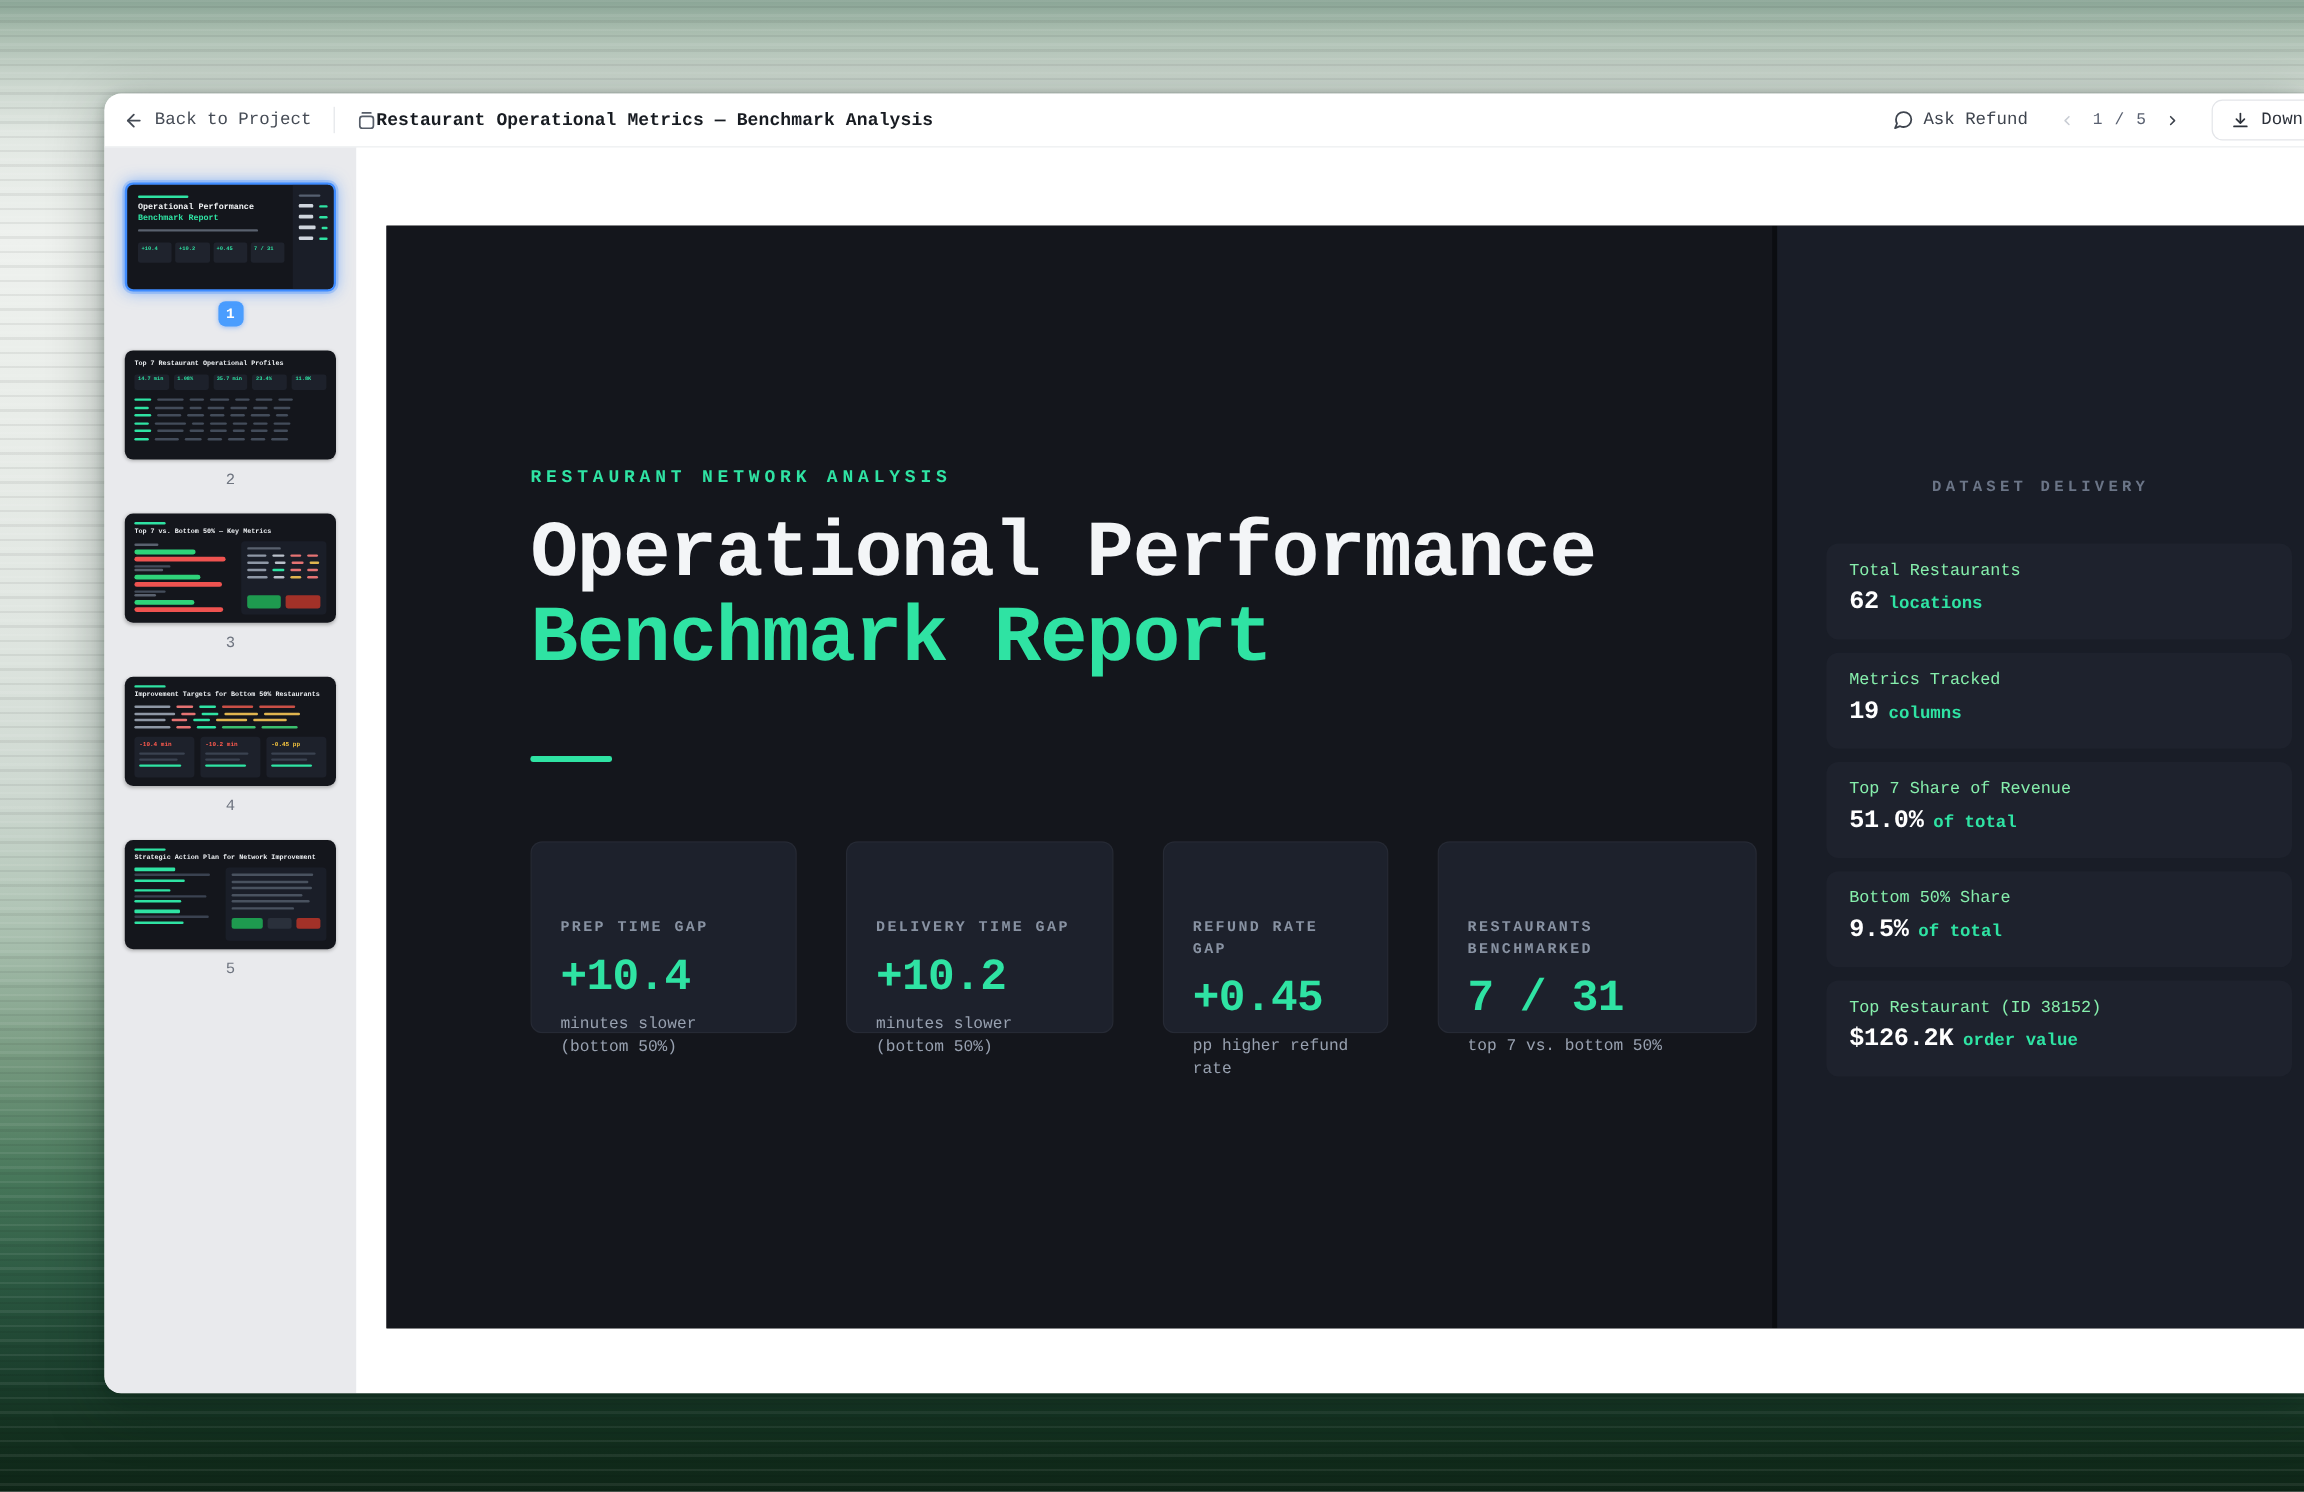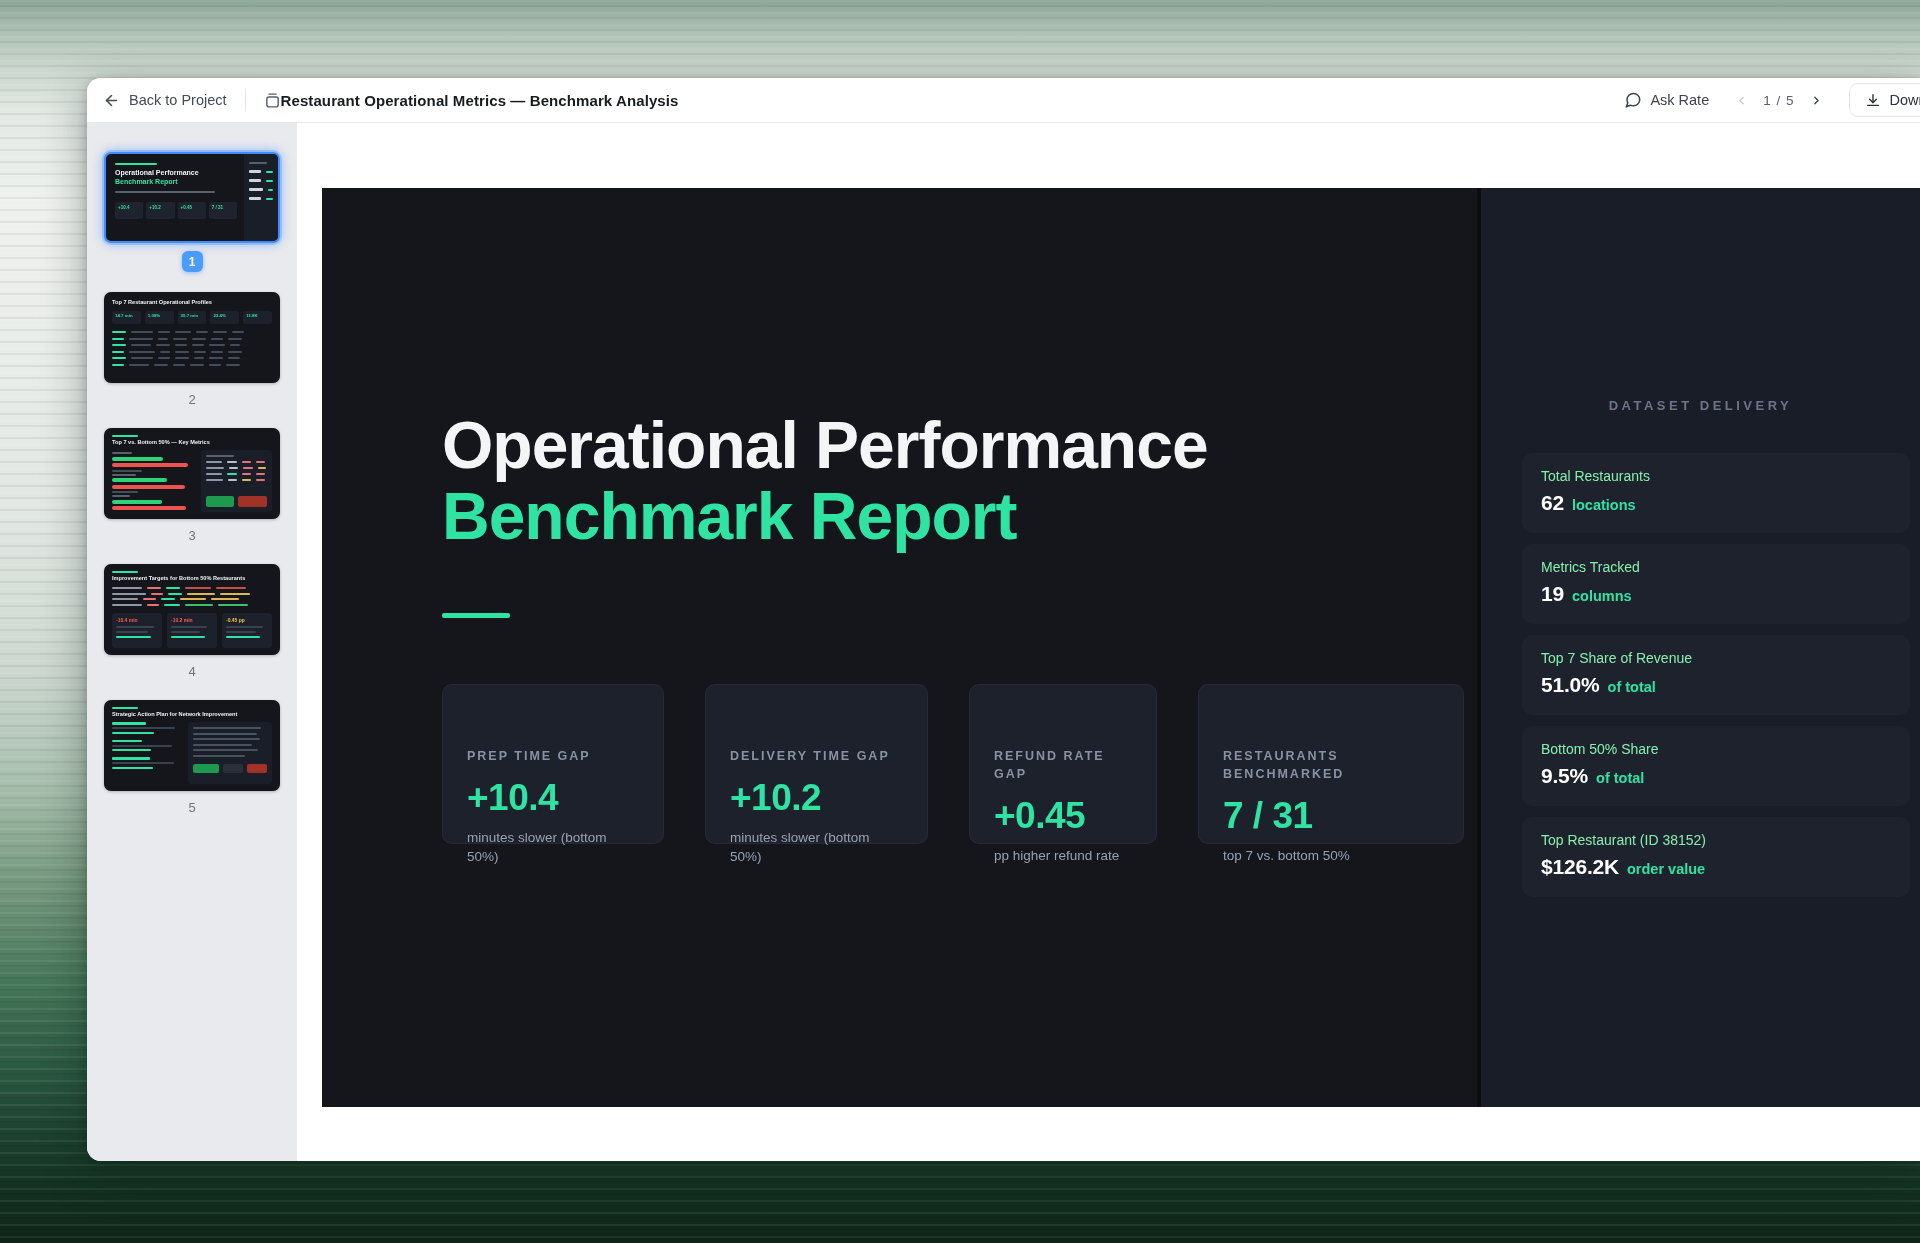--- a/index.html
+++ b/index.html
@@ -14,21 +14,21 @@
         #a8bfae 63%, #76997f 71%, #47775a 79%, #2b5841 86%,
         #1b3f2d 92%, #13301f 96%, #0e2517 100%);
     position:relative;
   }
 
   
   .window {
     position:absolute; left:87px; top:78px; width:1833px; height:1083px;
     background:#fbfbfc; border-radius:14px 0 0 14px; overflow:hidden;
     box-shadow:0 12px 44px rgba(10,30,20,.38), 0 2px 10px rgba(10,30,20,.22);
-    display:flex; flex-direction:column;
+    display:flex; flex-direction:column;font-family:Liberation Mono, monospace;
   }
 
   
   .topbar {
     height:45px; flex:0 0 45px; background:#ffffff; border-bottom:1px solid #e7e9ec;
     display:flex; align-items:center; padding:0 16px; gap:0;
   }
   .back-btn { display:flex; align-items:center; gap:9px; color:#454b55; font-size:14.5px; cursor:pointer; }
   .tb-divider { width:1px; height:22px; background:#e3e5e9; margin:0 18px; }
   .doc-head { display:flex; align-items:center; color:#565d68; }
@@ -163,21 +163,21 @@
       </span>
       <span class="doc-title">Restaurant Operational Metrics — Benchmark Analysis</span>
     </div>
     <div class="tb-right">
       <div class="ask-orion">
         <span>
           <svg width="18" height="18" viewBox="0 0 24 24" fill="none" stroke="#3e444e" stroke-width="2" stroke-linecap="round" stroke-linejoin="round">
               <path d="M21 11.5a8.38 8.38 0 0 1-8.5 8.3 8.9 8.9 0 0 1-3.9-.9L3 21l2.1-5.1a8.2 8.2 0 0 1-1.1-4.4A8.38 8.38 0 0 1 12.5 3.2 8.38 8.38 0 0 1 21 11.5z"></path>
             </svg>
         </span>
-        <span>Ask Rate</span>
+        <span>Ask Refund</span>
       </div>
       <div class="pager">
         <span class="chev prev">
           <svg width="13" height="13" viewBox="0 0 24 24" fill="none" stroke="currentColor" stroke-width="2.4" stroke-linecap="round" stroke-linejoin="round">
               <path d="M15 18l-6-6 6-6"></path>
             </svg>
         </span>
         <span class="page-num">1 / 5</span>
         <span class="chev next">
           <svg width="13" height="13" viewBox="0 0 24 24" fill="none" stroke="currentColor" stroke-width="2.4" stroke-linecap="round" stroke-linejoin="round">
@@ -478,20 +478,21 @@
         </div>
         <div class="thumb-num">5</div>
       </div>
 
     </div>
 
     <div class="main">
       <div class="slide">
 
         <div class="slide-main">
+          <div class="eyebrow">RESTAURANT NETWORK ANALYSIS</div>
           <div class="slide-title">
             <div>Operational Performance</div>
             <div class="line2">Benchmark Report</div>
           </div>
           <div class="green-rule"></div>
 
           <div class="stat-cards">
             <div class="stat-card c0">
               <div class="stat-label">PREP TIME GAP</div>
               <div class="stat-value">+10.4</div>

